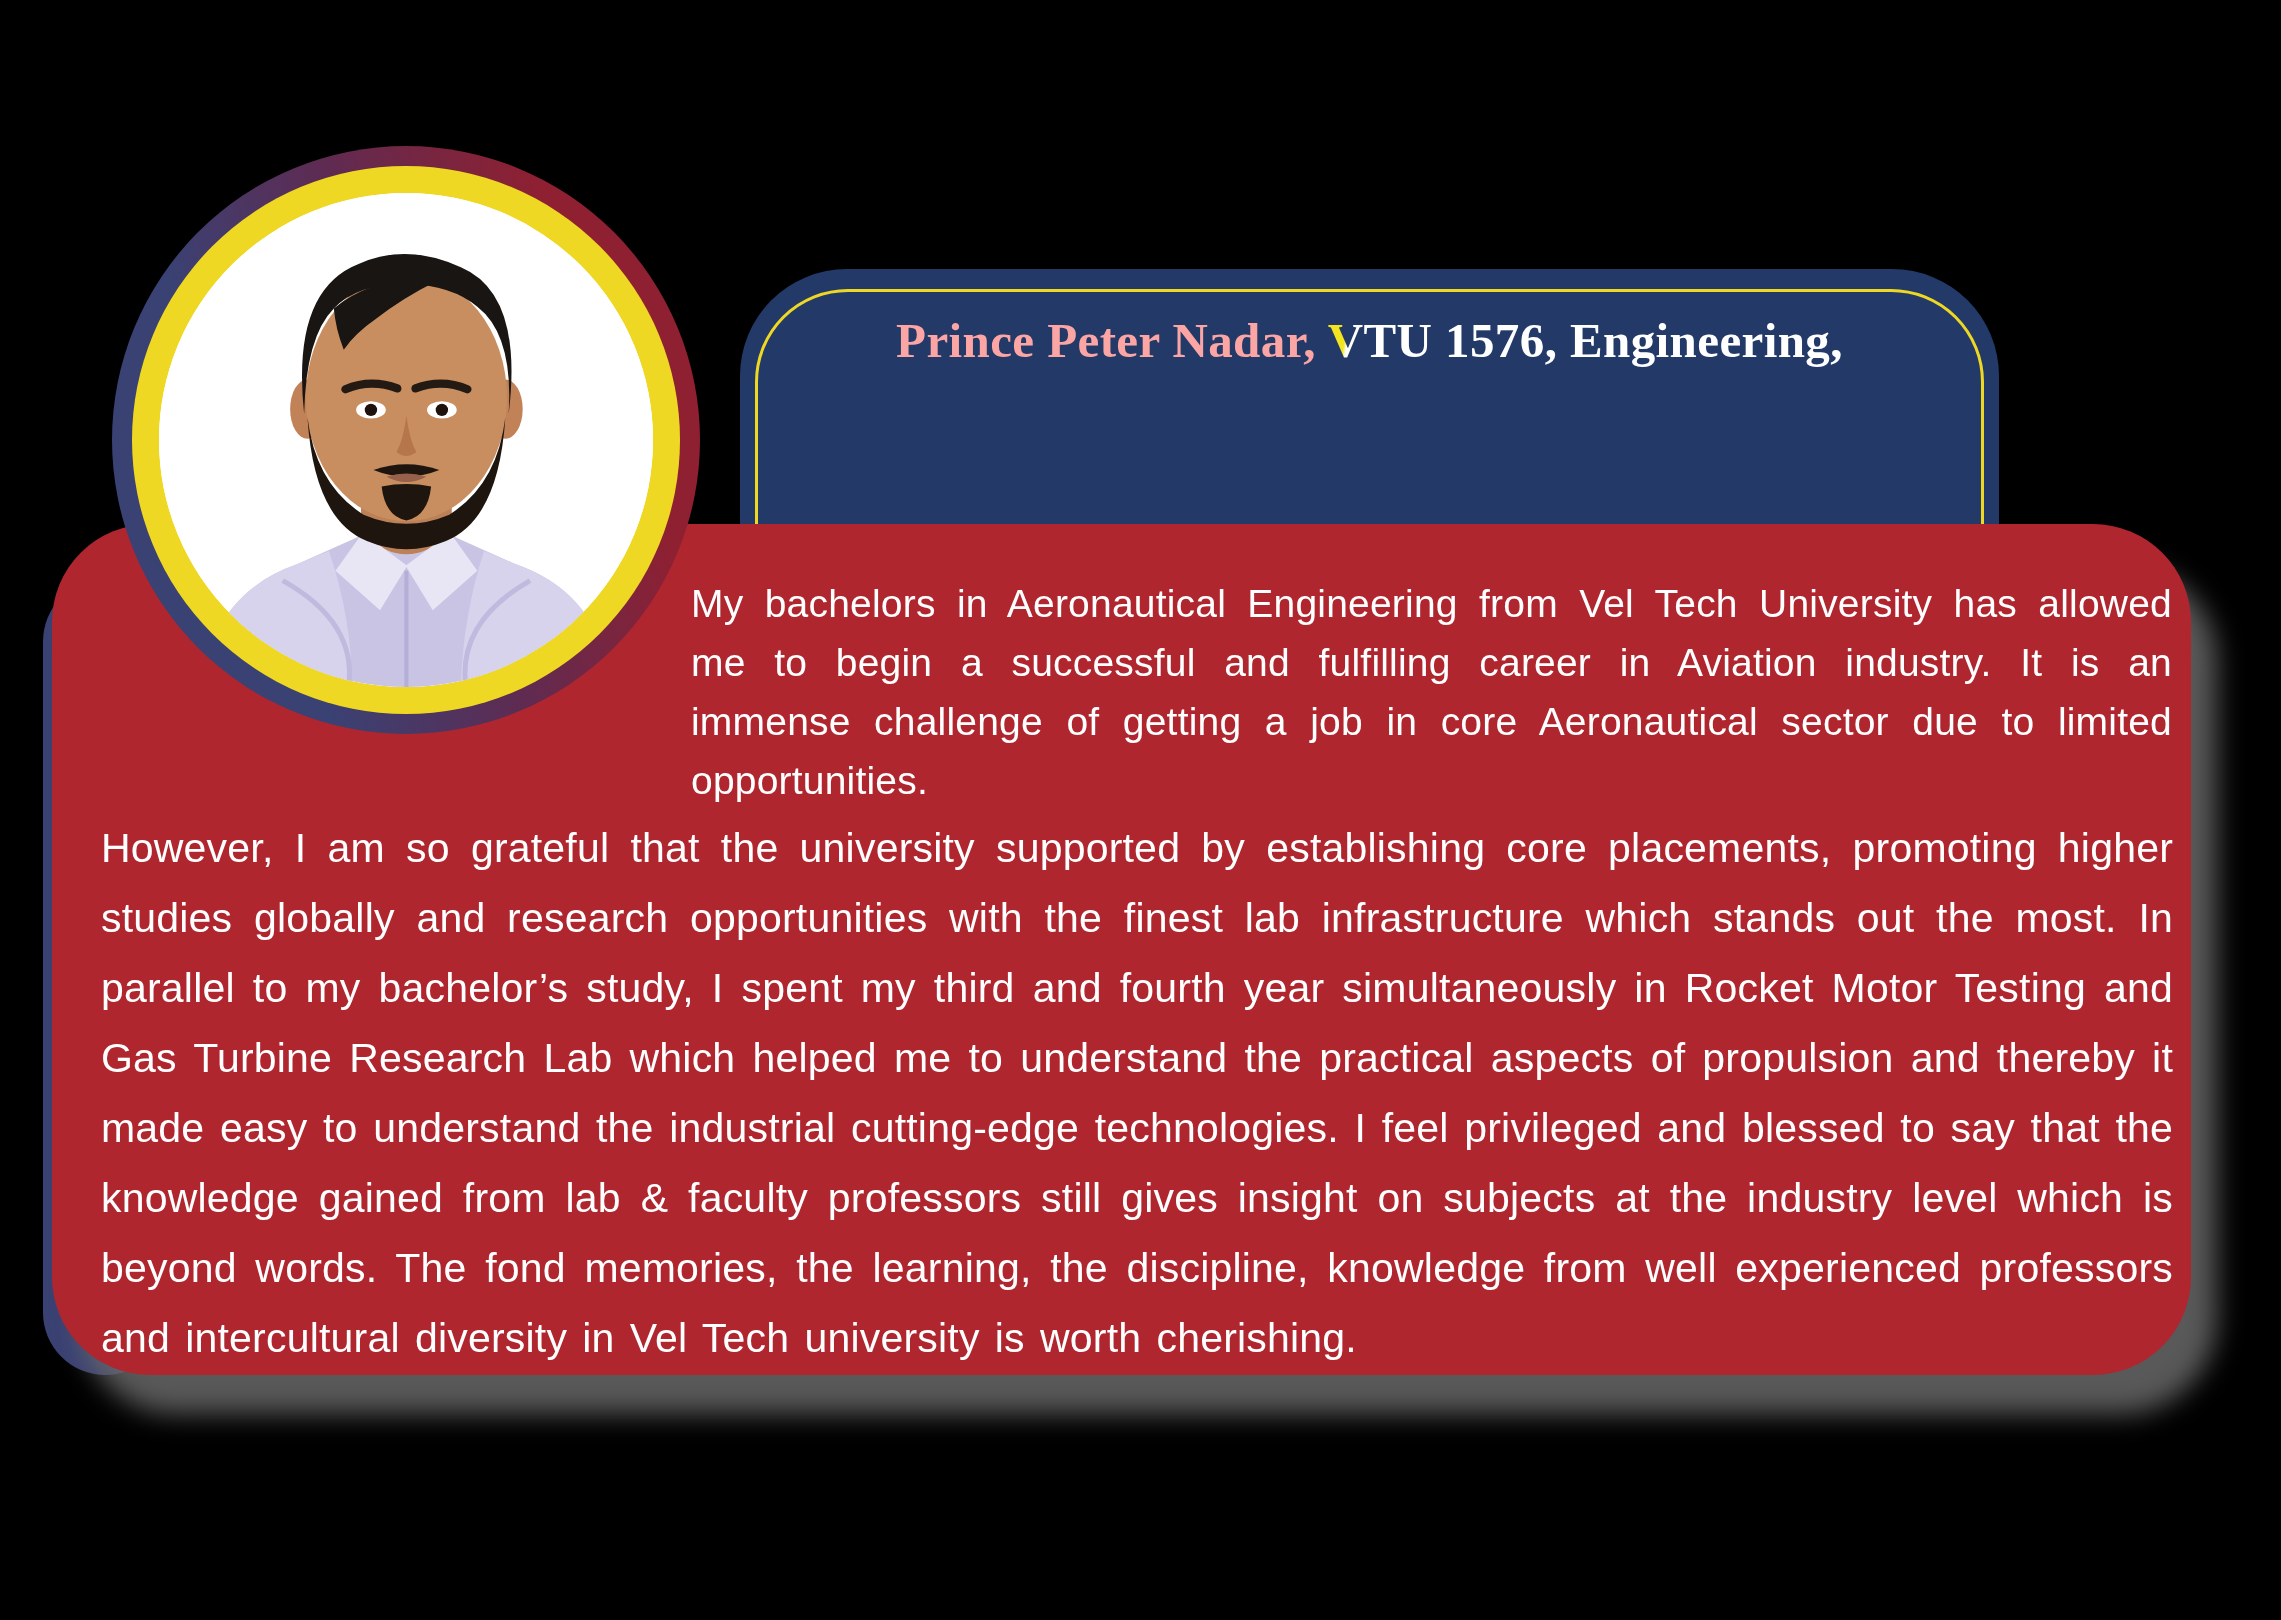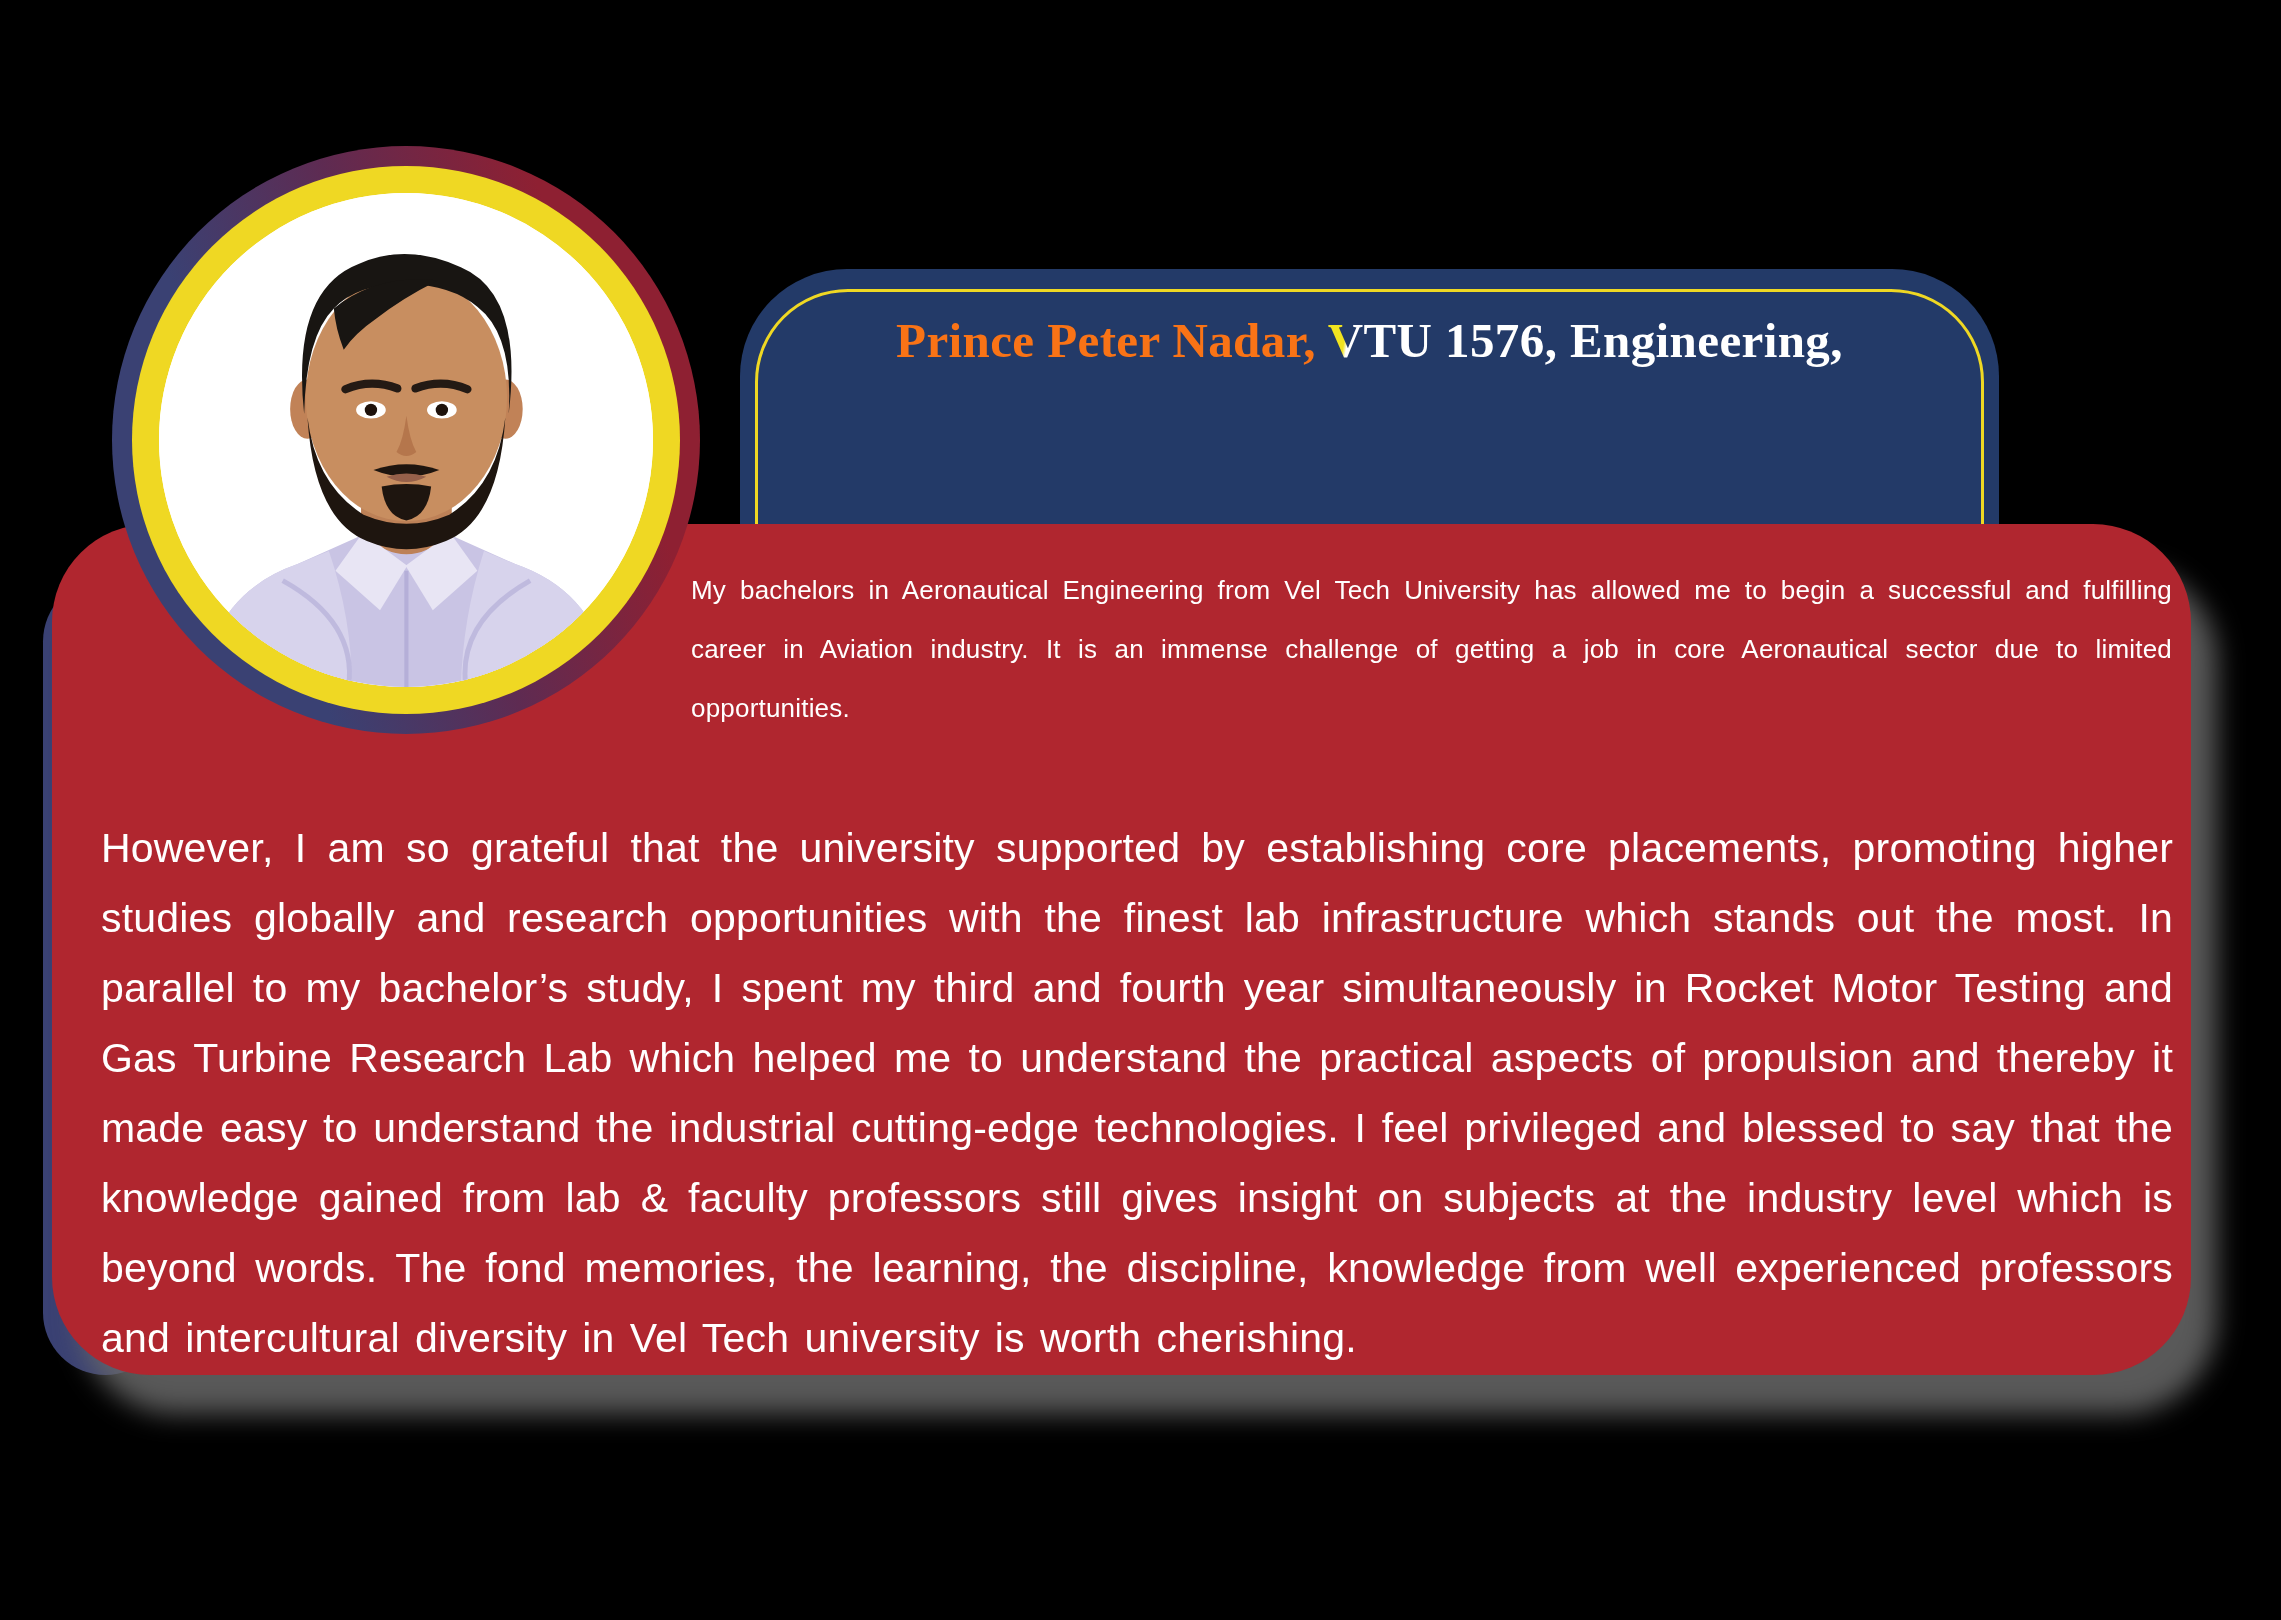--- a/index.html
+++ b/index.html
@@ -45,21 +45,21 @@
     right: 27px;
     top: 36px;
     text-align: center;
     font-family: "Liberation Serif", "DejaVu Serif", serif;
     font-weight: 700;
     font-size: 49px;
     line-height: 71px;
     color: #FFFFFF;
     letter-spacing: 0.4px;
   }
-  .hl-yellow { color: #f97316; }
+  .hl-yellow { color: #fca5a5; }
   .split-v {
     background: linear-gradient(100deg, #F2E41F 46%, #FFFFFF 54%);
     -webkit-background-clip: text;
     background-clip: text;
     color: transparent;
   }
 
   
   .red-backing {
     position: absolute;
@@ -84,21 +84,21 @@
     position: absolute;
     color: #FFFFFF;
     text-align: justify;
     text-justify: inter-word;
     letter-spacing: 0.2px;
   }
   .para-1 {
     left: 691px;
     top: 535px;
     width: 1481px;
-    font-size: 26px;
+    font-size: 39px;
     line-height: 59px;
     word-spacing: 5.3px;
   }
   .para-2 {
     left: 101px;
     top: 772px;
     width: 2072px;
     font-size: 41px;
     line-height: 70px;
     word-spacing: 3.6px;

